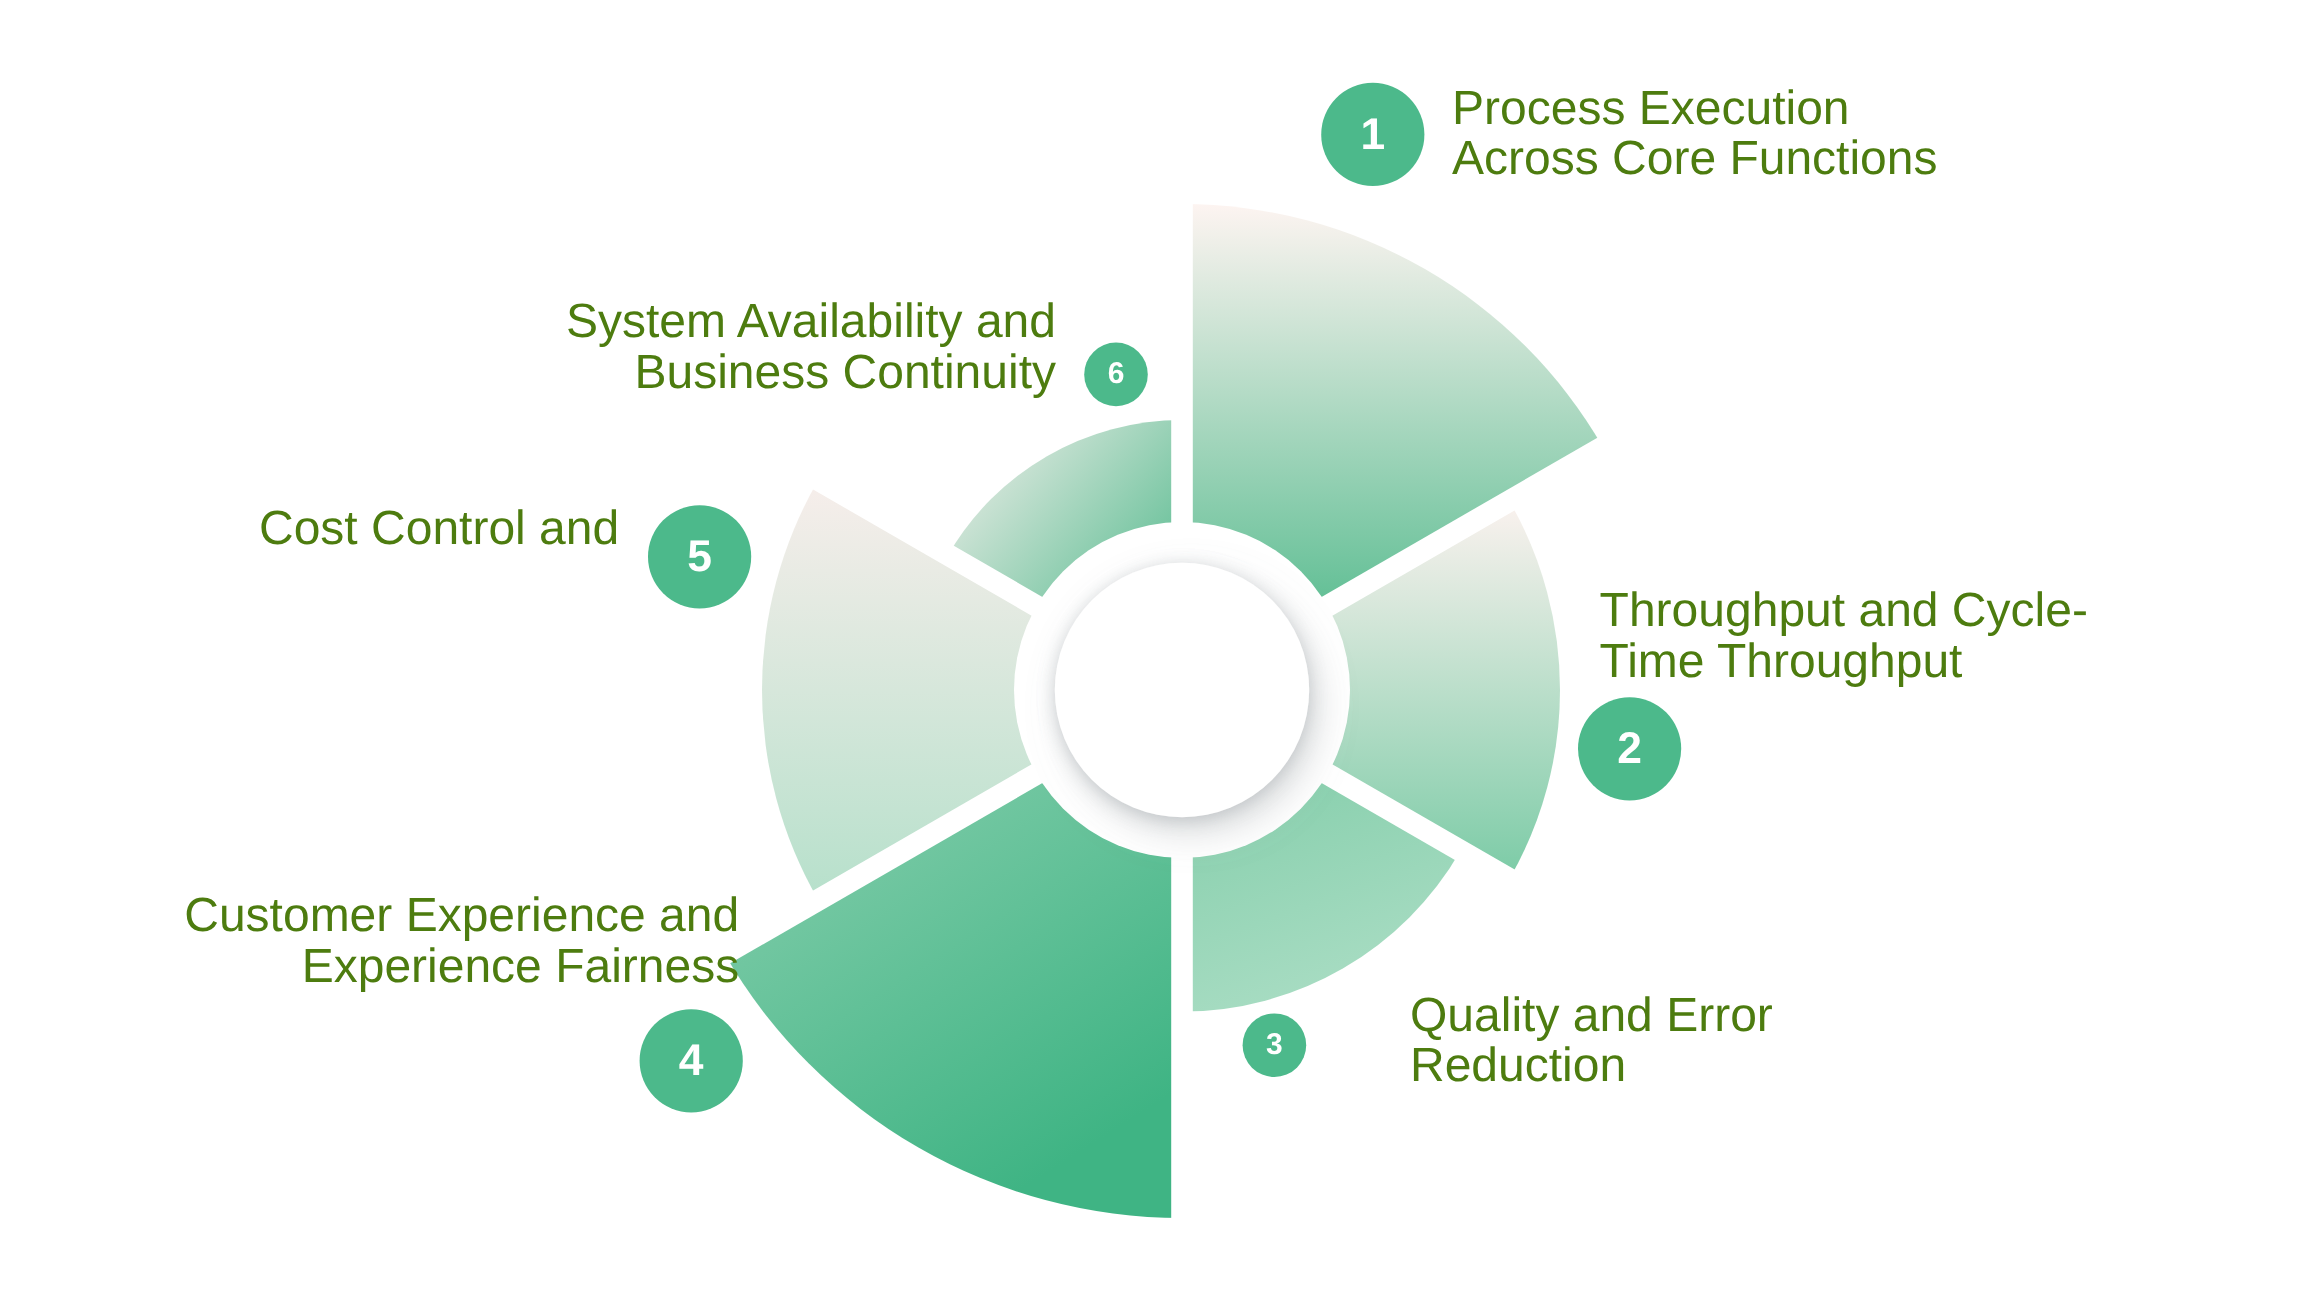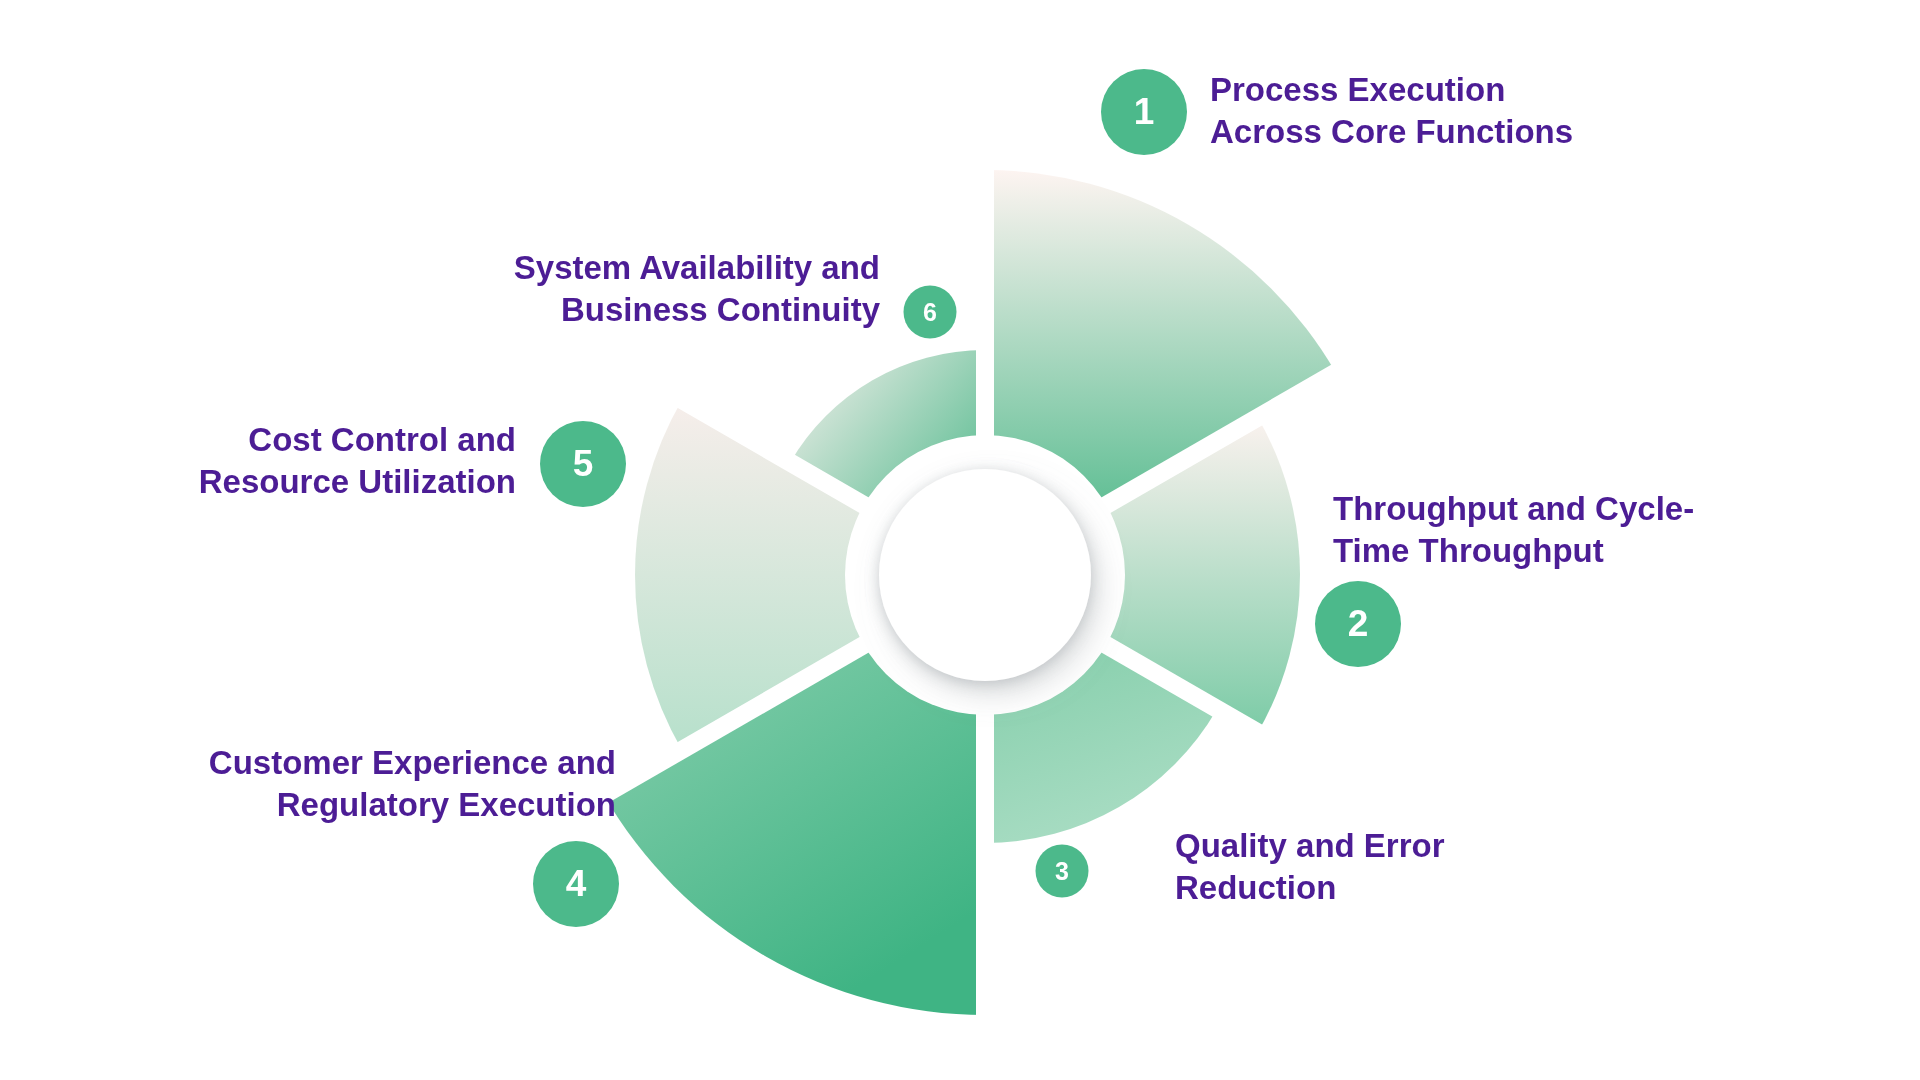--- a/index.html
+++ b/index.html
@@ -5,23 +5,23 @@
   html,body{margin:0;padding:0;}
   body{
     width:1920px;height:1080px;position:relative;overflow:hidden;
     background:#ffffff;
     font-family:"Liberation Sans", sans-serif;
   }
   #stage{position:absolute;inset:0;}
   #wheel-svg{position:absolute;left:0;top:0;}
   .seg-label{
     position:absolute;
-    font-size:33px;
-    font-weight:700;
-    color:#4c1d95;
+    font-size:40px;
+    font-weight:400;
+    color:#4d7c0f;
     line-height:42px;
     white-space:nowrap;
   }
   .seg-label.align-right{text-align:right;}
   .seg-label .lbl-line{display:block;}
   .badge{
     position:absolute;
     border-radius:50%;
     color:#ffffff;
     font-weight:700;
@@ -98,28 +98,27 @@
       </div>
       <div class="seg-label" style="top: 825px; left: 1175px;">
         <span class="lbl-line">Quality and Error</span>
         <span class="lbl-line">Reduction</span>
       </div>
       <div class="badge sm" style="left: 1062px; top: 871px; background: rgb(76, 185, 139);">
         <span>3</span>
       </div>
       <div class="seg-label align-right" style="top: 742px; right: 1304px;">
         <span class="lbl-line">Customer Experience and</span>
-        <span class="lbl-line">Regulatory Execution</span>
+        <span class="lbl-line">Experience Fairness</span>
       </div>
       <div class="badge lg" style="left: 576px; top: 884px; background: rgb(76, 185, 139);">
         <span>4</span>
       </div>
       <div class="seg-label align-right" style="top: 419px; right: 1404px;">
         <span class="lbl-line">Cost Control and</span>
-        <span class="lbl-line">Resource Utilization</span>
       </div>
       <div class="badge lg" style="left: 583px; top: 464px; background: rgb(76, 185, 139);">
         <span>5</span>
       </div>
       <div class="seg-label align-right" style="top: 247px; right: 1040px; text-align: right;">
         <span class="lbl-line">System Availability and</span>
         <span class="lbl-line">Business Continuity</span>
       </div>
       <div class="badge sm" style="left: 930px; top: 312px; background: rgb(76, 185, 139);">
         <span>6</span>

